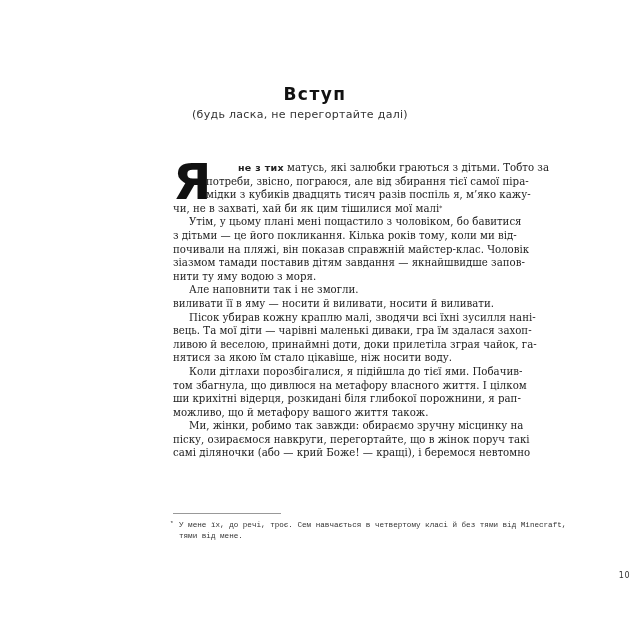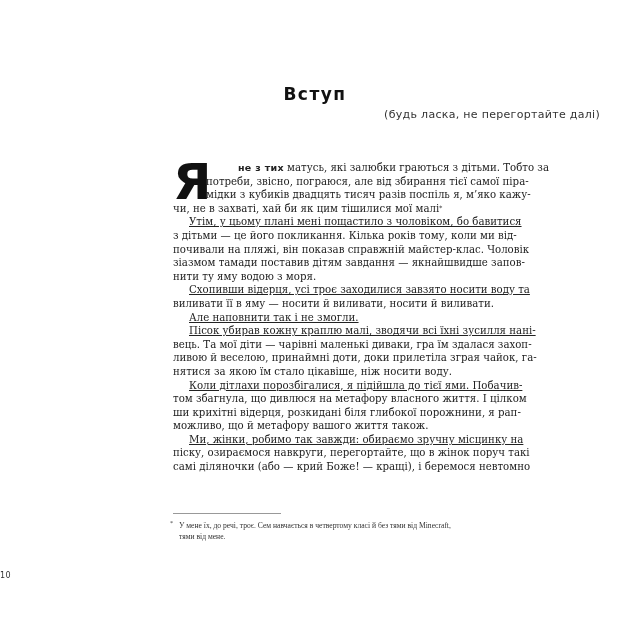--- a/index.html
+++ b/index.html
@@ -4,52 +4,52 @@
   <style>
     html, body { margin: 0; padding: 0; background: #ffffff; }
     body { width: 630px; height: 630px; position: relative; overflow: hidden; }
     .page { position: absolute; left: 0; top: 0; width: 630px; height: 630px; background: #ffffff; }
     .title {
       position: absolute; left: 0; width: 630px; top: 84px; text-align: center;
       font-family: "DejaVu Sans", sans-serif; font-weight: bold; font-size: 17px;
       letter-spacing: 1.5px; color: #111111;
     }
     .subtitle {
-      position: absolute; left: 0; width: 600px; top: 108px; text-align: right;
+      position: absolute; left: 0; width: 600px; top: 108px; text-align: center;
       font-family: "DejaVu Sans", sans-serif; font-size: 11px; color: #333333;
       letter-spacing: 0.3px;
     }
     .body-text {
       position: absolute; left: 173px; width: 311px; top: 161px;
       font-family: "DejaVu Serif", serif; font-size: 10.2px; line-height: 13.6px;
       color: #222222;
     }
     .line { white-space: nowrap; display: block; height: 13.6px; overflow: visible; }
     .justify { text-align: justify; text-align-last: justify; }
-    .indent { padding-left: 16px; text-decoration: underline; }
+    .indent { padding-left: 16px; }
     .dropcap-wrap { position: relative; }
     .dropcap {
       position: absolute; left: 0; top: 1px;
       font-family: "DejaVu Sans", sans-serif; font-weight: bold; font-size: 50px;
       line-height: 40px; color: #111111;
     }
     .dc-line { padding-left: 33px; }
     .lead-bold { font-family: "DejaVu Sans", sans-serif; font-weight: bold; font-size: 9.5px; letter-spacing: 0.3px; margin-left: 32px; }
     .fn-rule {
       position: absolute; left: 173px; top: 513px; width: 108px; height: 0;
       border-top: 1px solid #999999;
     }
     .footnote {
       position: absolute; left: 170px; width: 314px; top: 520px;
-      font-family: Liberation Serif, serif; font-size: 7.6px; line-height: 11px; color: #333333;
+      font-family: Liberation Mono, monospace; font-size: 7.6px; line-height: 11px; color: #333333;
     }
     .fn-line { white-space: nowrap; display: block; padding-left: 9px; }
     .fn-mark { position: absolute; left: 0; top: -2px; font-size: 6px; }
     .page-number {
-      position: absolute; left: 0; width: 630px; top: 571px; text-align: left;
+      position: absolute; left: 0; width: 630px; top: 571px; text-align: right;
       font-family: "DejaVu Sans", sans-serif; font-size: 8px; color: #333333; letter-spacing: 0.5px;
     }
     sup.fnref { font-size: 6px; vertical-align: top; position: relative; top: -1px; }
   </style>
 </head>
 <body>
 
 <div class="page">
 
   <div class="title">Вступ</div>
@@ -61,23 +61,22 @@
       <span class="line justify dc-line"><span class="lead-bold">не з тих</span><span> матусь, які залюбки граються з дітьми. Тобто за</span></span>
       <span class="line justify dc-line">потреби, звісно, пограюся, але від збирання тієї самої піра-</span>
       <span class="line justify dc-line">мідки з кубиків двадцять тисяч разів поспіль я, м’яко кажу-</span>
       <span class="line"><span>чи, не в захваті, хай би як цим тішилися мої малі</span><sup class="fnref">*</sup></span>
     </div>
     <span class="line justify indent">Утім, у цьому плані мені пощастило з чоловіком, бо бавитися</span>
     <span class="line justify">з дітьми — це його покликання. Кілька років тому, коли ми від-</span>
     <span class="line justify">почивали на пляжі, він показав справжній майстер-клас. Чоловік</span>
     <span class="line justify">зіазмом тамади поставив дітям завдання — якнайшвидше запов-</span>
     <span class="line">нити ту яму водою з моря.</span>
-    <span class="line justify indent">Схопивши відерця, усі троє заходилися завзято носити воду та</span>
+    <span class="line indent">Але наповнити так і не змогли.</span>
     <span class="line">виливати її в яму — носити й виливати, носити й виливати.</span>
-    <span class="line indent">Але наповнити так і не змогли.</span>
     <span class="line justify indent">Пісок убирав кожну краплю малі, зводячи всі їхні зусилля нані-</span>
     <span class="line justify">вець. Та мої діти — чарівні маленькі диваки, гра їм здалася захоп-</span>
     <span class="line justify">ливою й веселою, принаймні доти, доки прилетіла зграя чайок, га-</span>
     <span class="line">нятися за якою їм стало цікавіше, ніж носити воду.</span>
     <span class="line justify indent">Коли дітлахи порозбігалися, я підійшла до тієї ями. Побачив-</span>
     <span class="line justify">том збагнула, що дивлюся на метафору власного життя. І цілком</span>
     <span class="line justify">ши крихітні відерця, розкидані біля глибокої порожнини, я рап-</span>
     <span class="line">можливо, що й метафору вашого життя також.</span>
     <span class="line justify indent">Ми, жінки, робимо так завжди: обираємо зручну місцинку на</span>
     <span class="line justify">піску, озираємося навкруги, перегортайте, що в жінок поруч такі</span>

